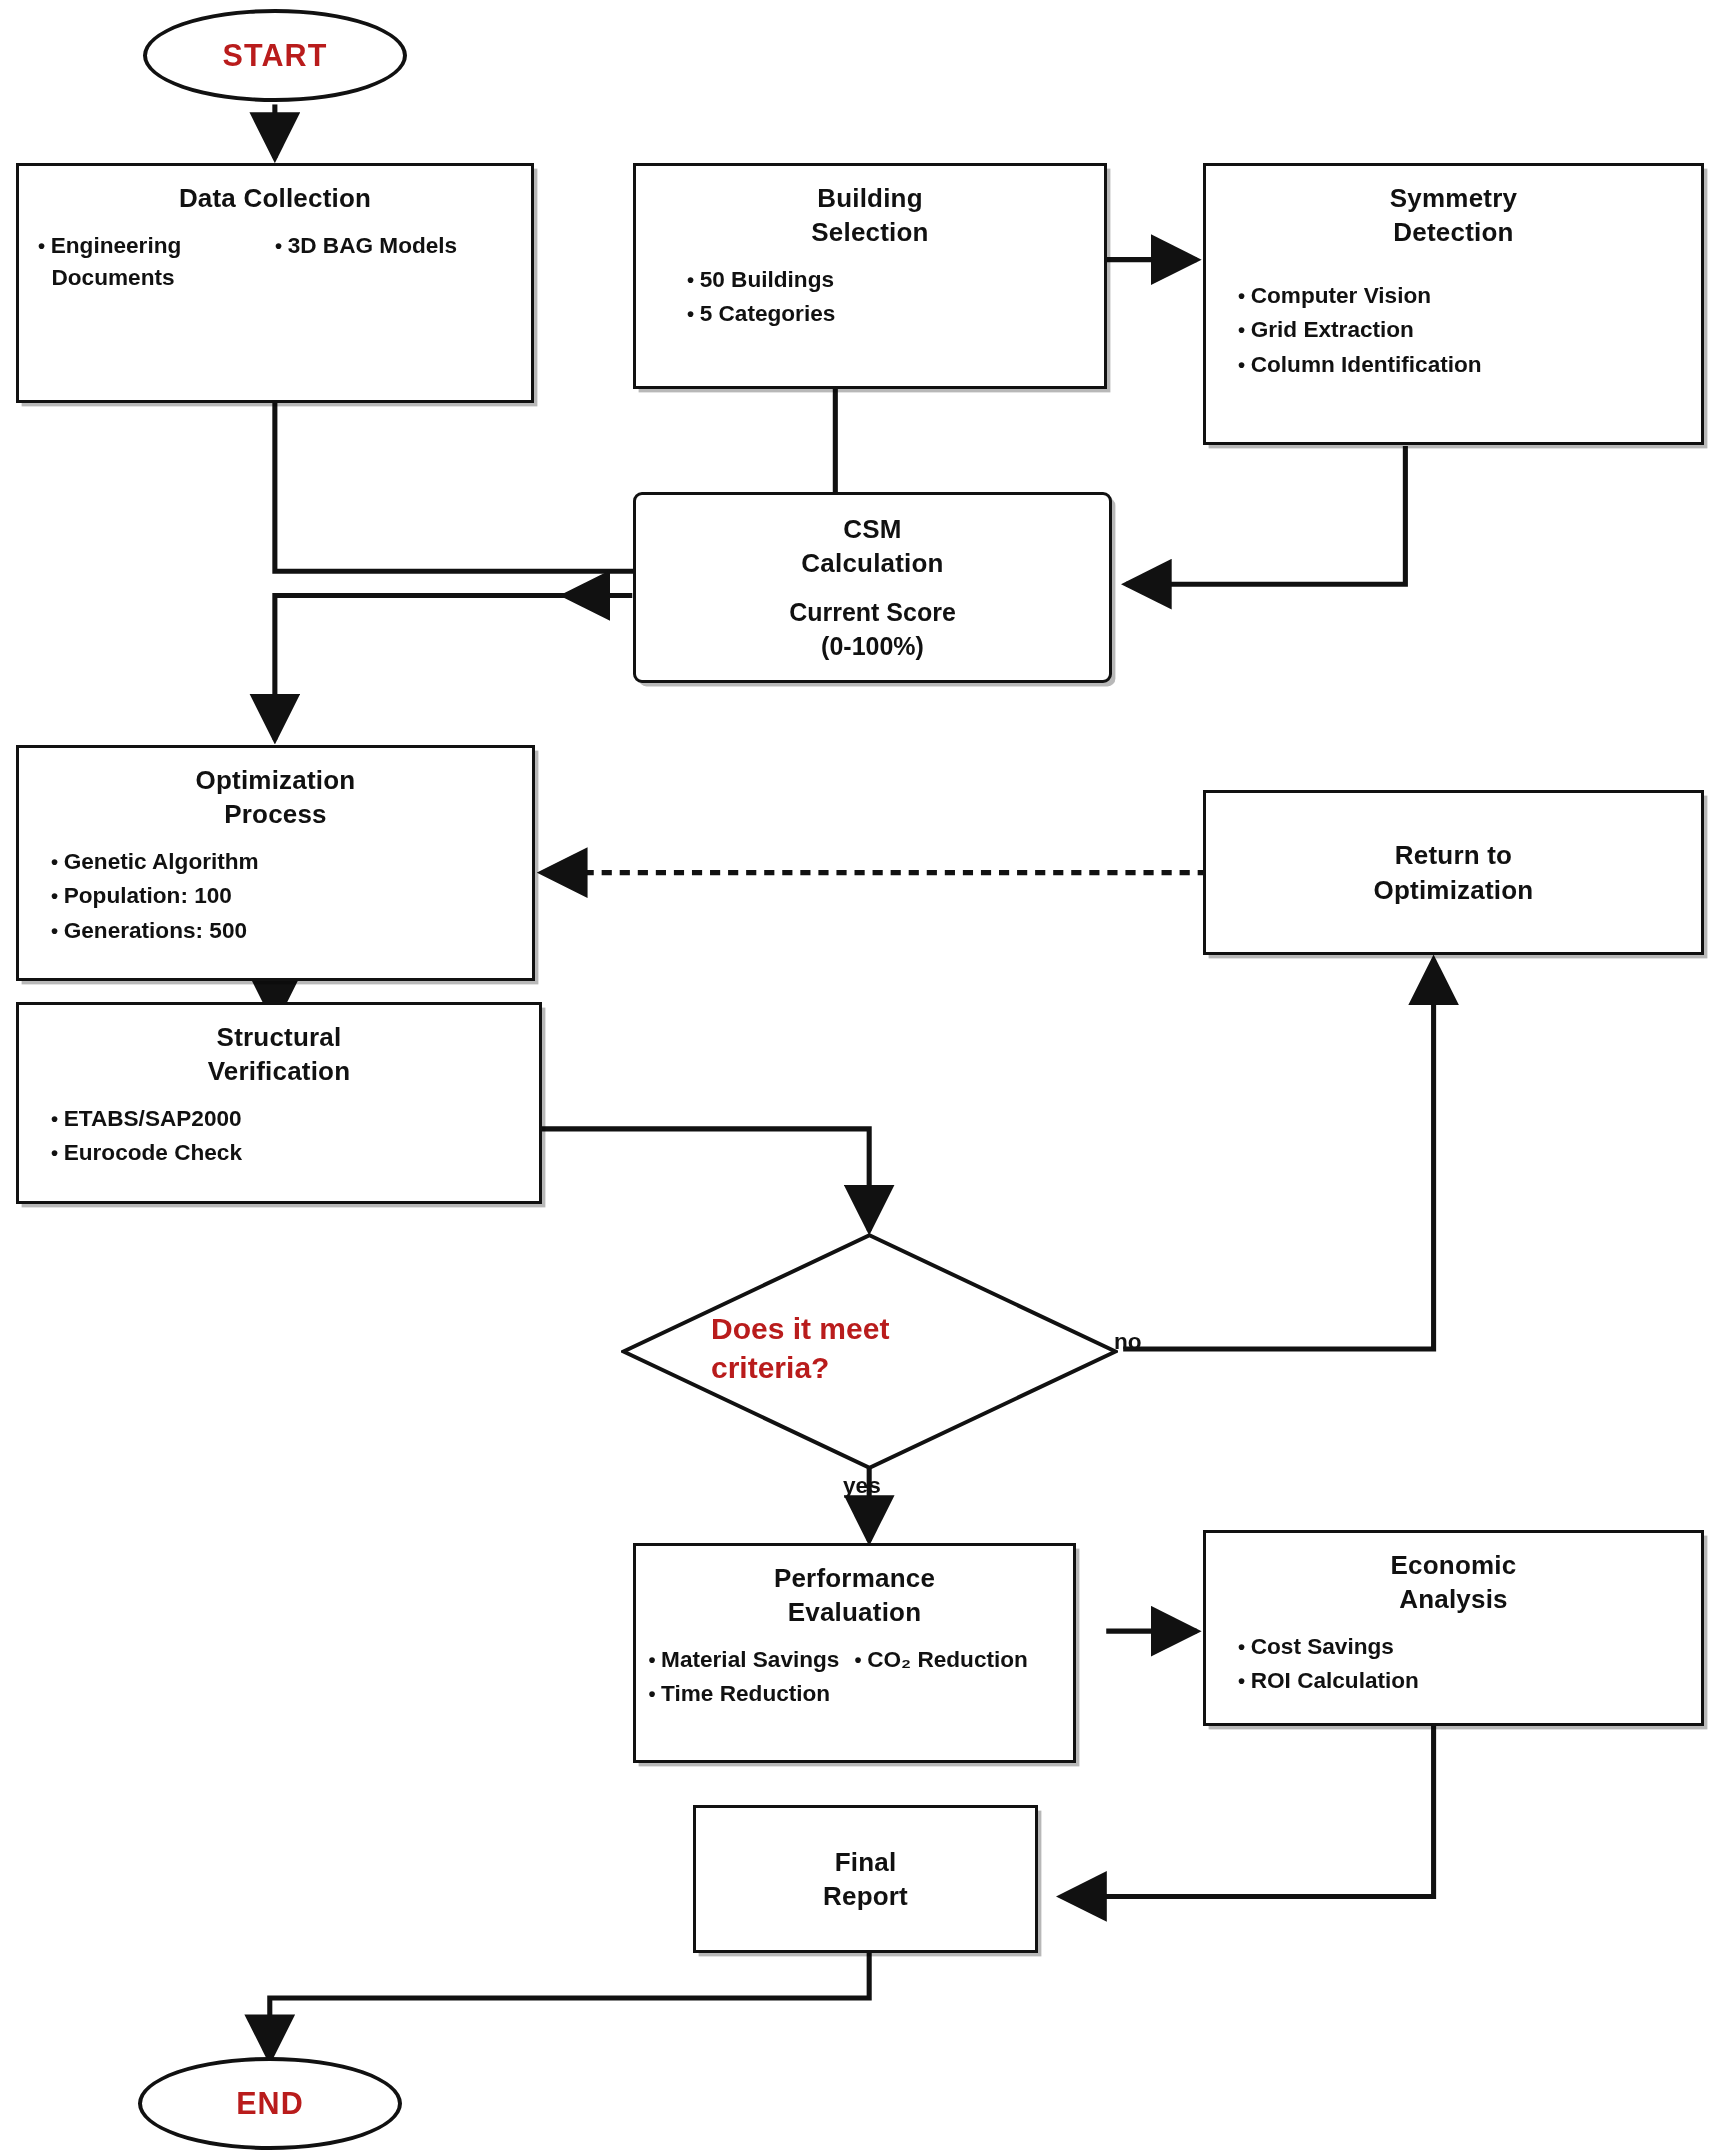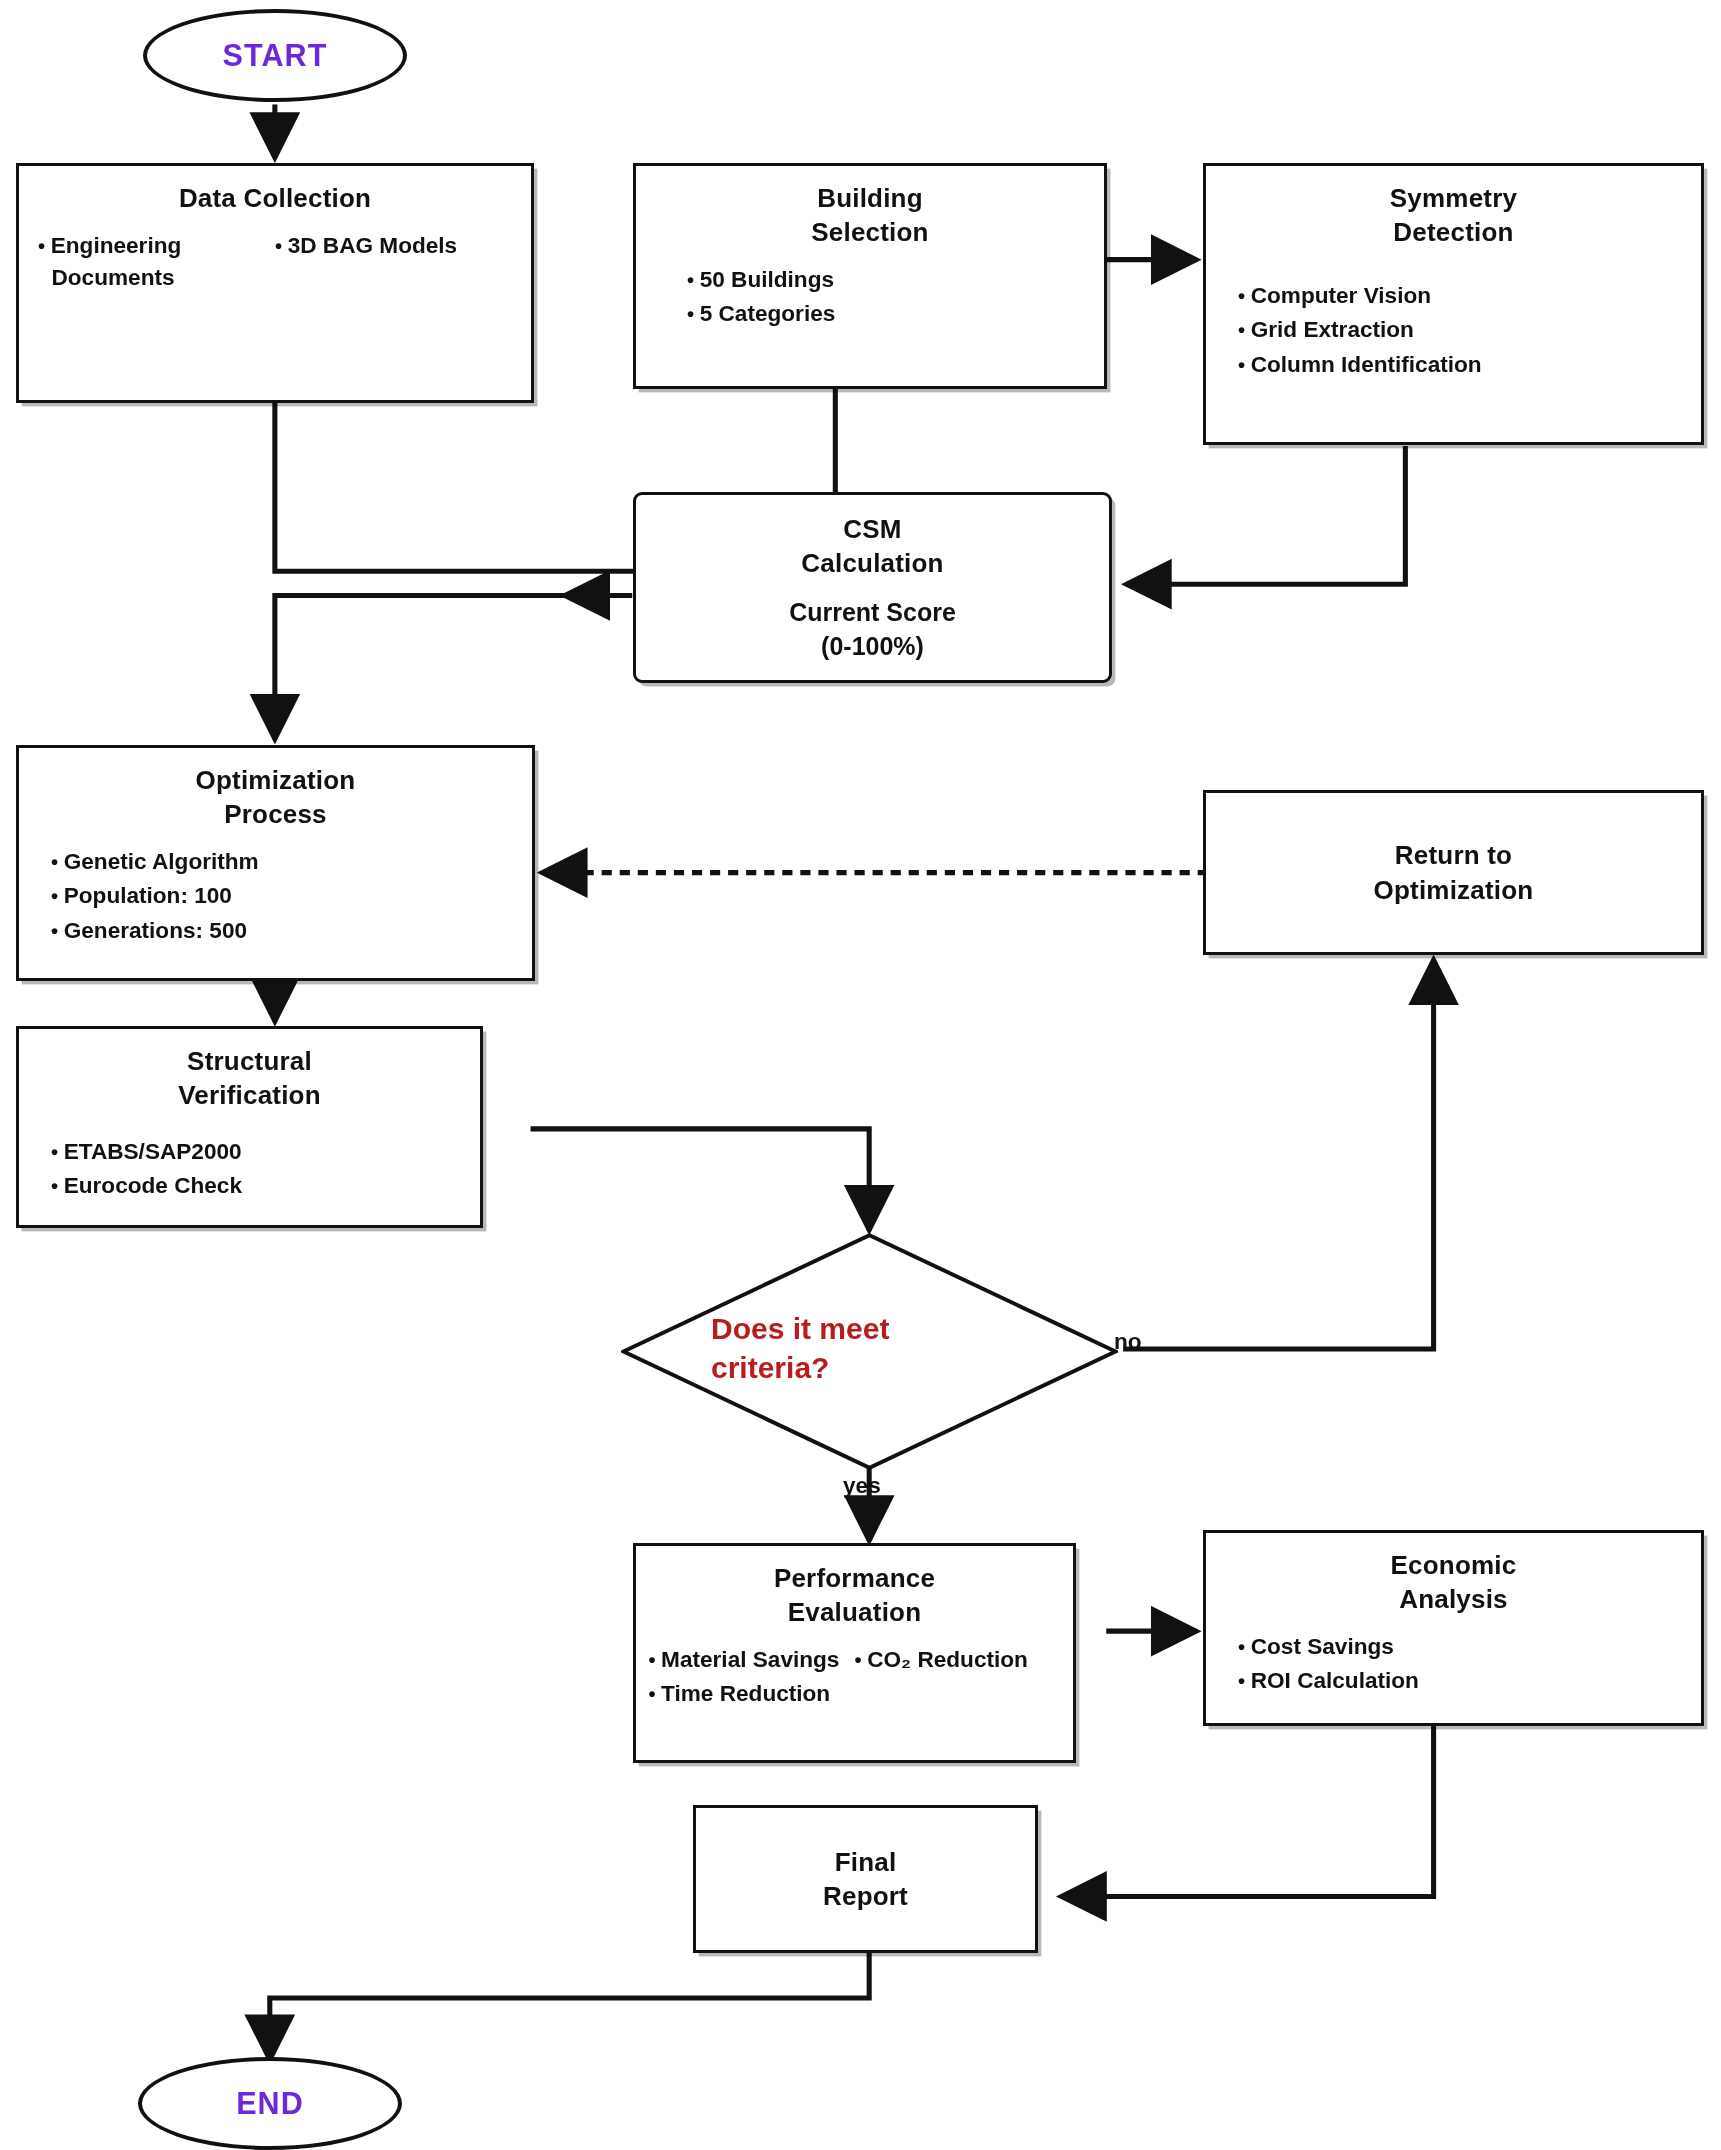--- a/index.html
+++ b/index.html
@@ -87,21 +87,21 @@
     border-radius: 50%;
     background: #ffffff;
     display: flex;
     align-items: center;
     justify-content: center;
   }
   .terminator-label {
     font-weight: bold;
     font-size: 30.5px;
     letter-spacing: 1.1px;
-    color: #6d28d9;
+    color: #b91c1c;
   }
   .diamond-label {
     position: absolute;
     text-align: left;
     font-weight: bold;
     font-size: 30px;
     line-height: 1.3;
     color: #b91c1c;
     white-space: pre-line;
   }
@@ -198,21 +198,21 @@
   <div class="node-box" style="left:16px; top:745px; width:519px; height:236px;">
     <div class="node-title">Optimization
 Process</div>
     <div class="bullets one-col" style="padding-left:32px;">
       <div class="bullet">Genetic Algorithm</div>
       <div class="bullet">Population: 100</div>
       <div class="bullet">Generations: 500</div>
     </div>
   </div>
 
-  <div class="node-box" style="left:16px; top:1026px; width:467px; height:202px;gap:9px;">
+  <div class="node-box" style="left:16px; top:1002px; width:526px; height:202px;">
     <div class="node-title">Structural
 Verification</div>
     <div class="bullets one-col" style="padding-left:32px;">
       <div class="bullet">ETABS/SAP2000</div>
       <div class="bullet">Eurocode Check</div>
     </div>
   </div>
 
   <div class="node-box" style="left:1203px; top:790px; width:501px; height:165px; justify-content:center; padding-top:0;">
     <div class="node-title">Return to

